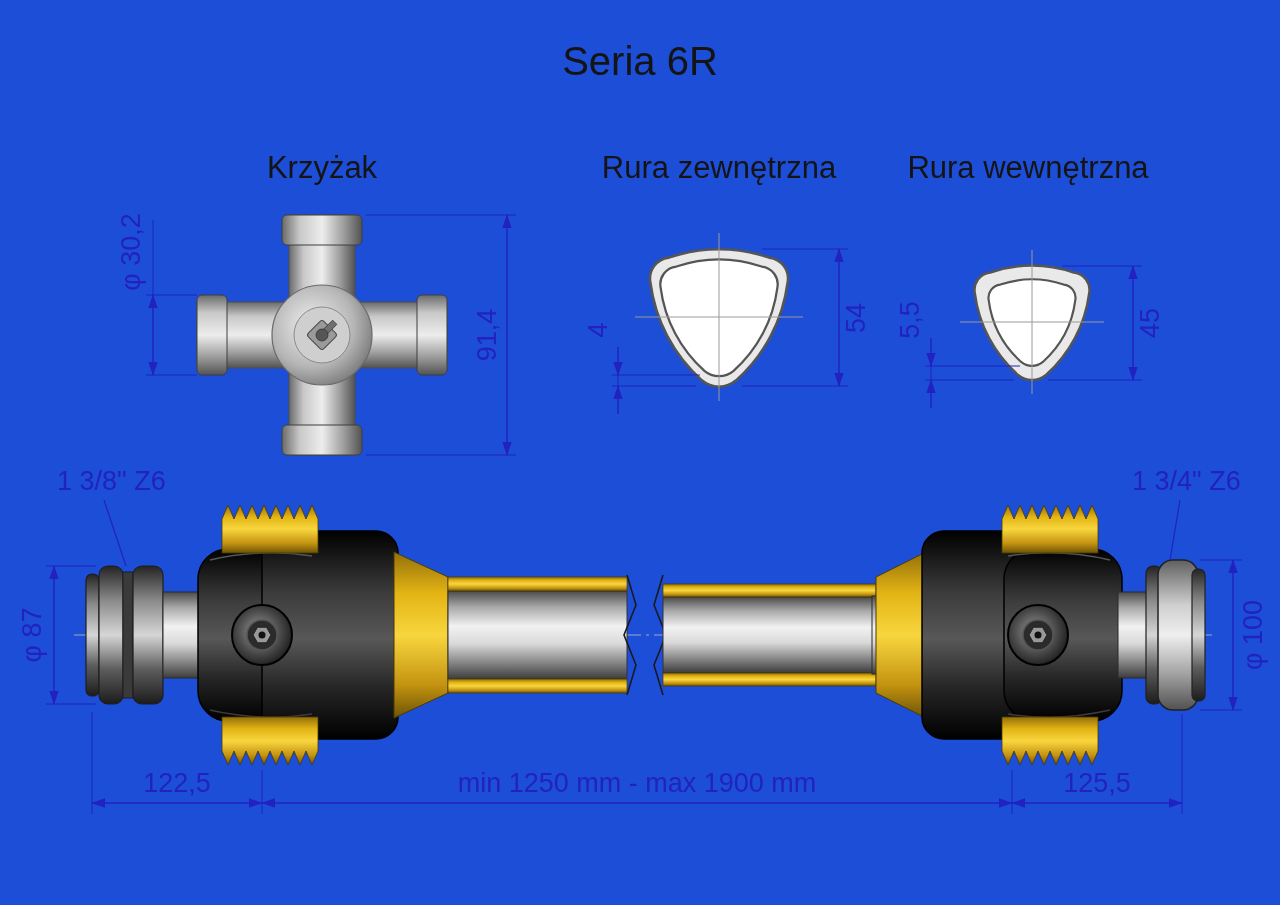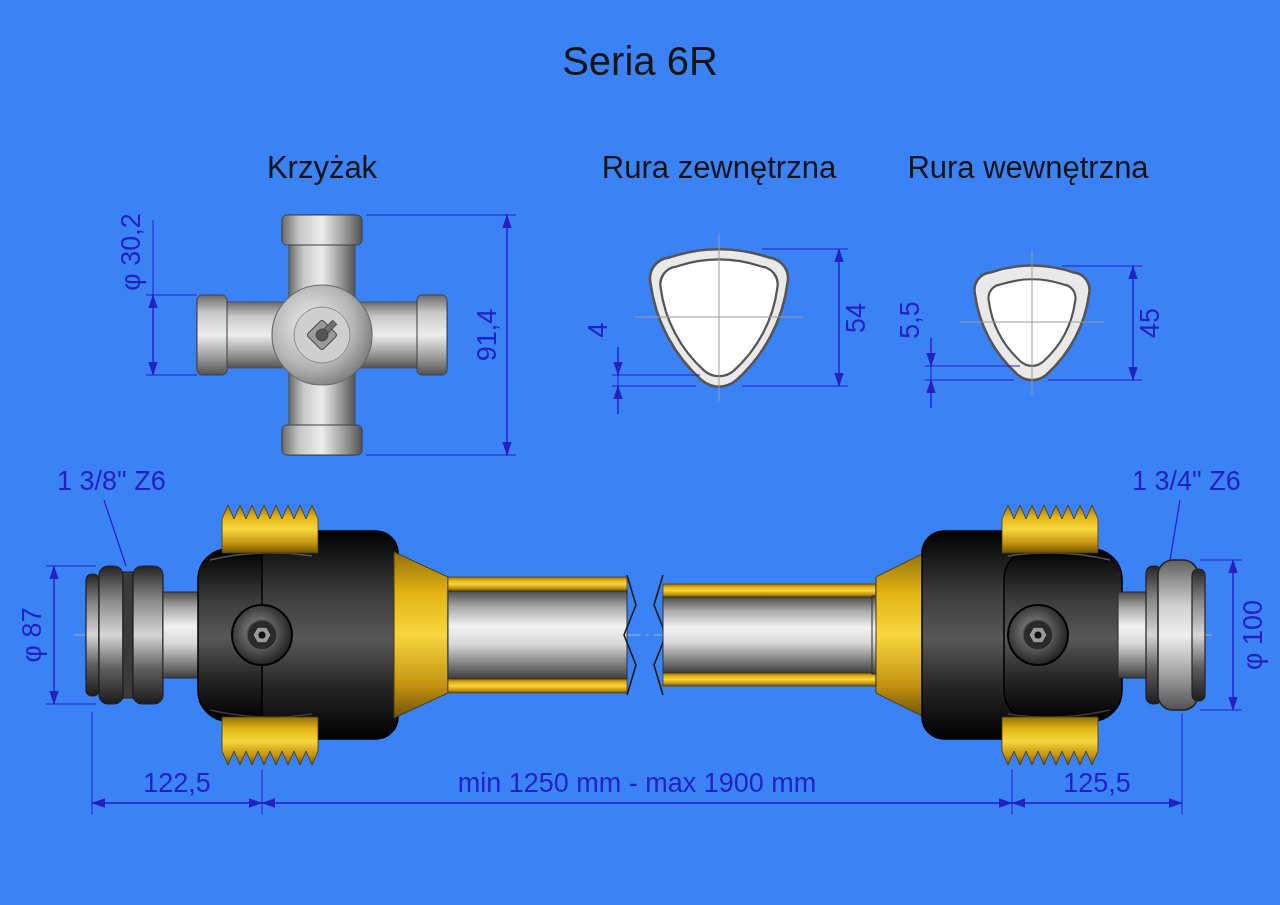--- a/index.html
+++ b/index.html
@@ -1,16 +1,16 @@
 <!DOCTYPE html>
 <html><head>
 <meta charset="utf-8">
 <style>
   html,body{margin:0;padding:0;background:#ffffff;}
-  .stage{width:1280px;height:905px;position:relative;background:#3b82f6;}
+  .stage{width:1280px;height:905px;position:relative;background:#1d4ed8;}
   svg{display:block;font-family:"Liberation Sans",sans-serif;}
   .title-text{font-size:40px;fill:#141414;}
   .label-text{font-size:31px;fill:#141414;}
   .dim-text{font-size:27px;fill:#2222c0;}
   .dim-line{stroke:#2222c0;stroke-width:1.4;fill:none;}
   .ext-line{stroke:#2222c0;stroke-width:1;fill:none;}
   .leader{stroke:#2222c0;stroke-width:1.2;fill:none;}
   .center-line{stroke:#9a9a9a;stroke-width:1;}
   .break-line{stroke:#1a1a1a;stroke-width:1.6;fill:none;}
   text{user-select:none;}

